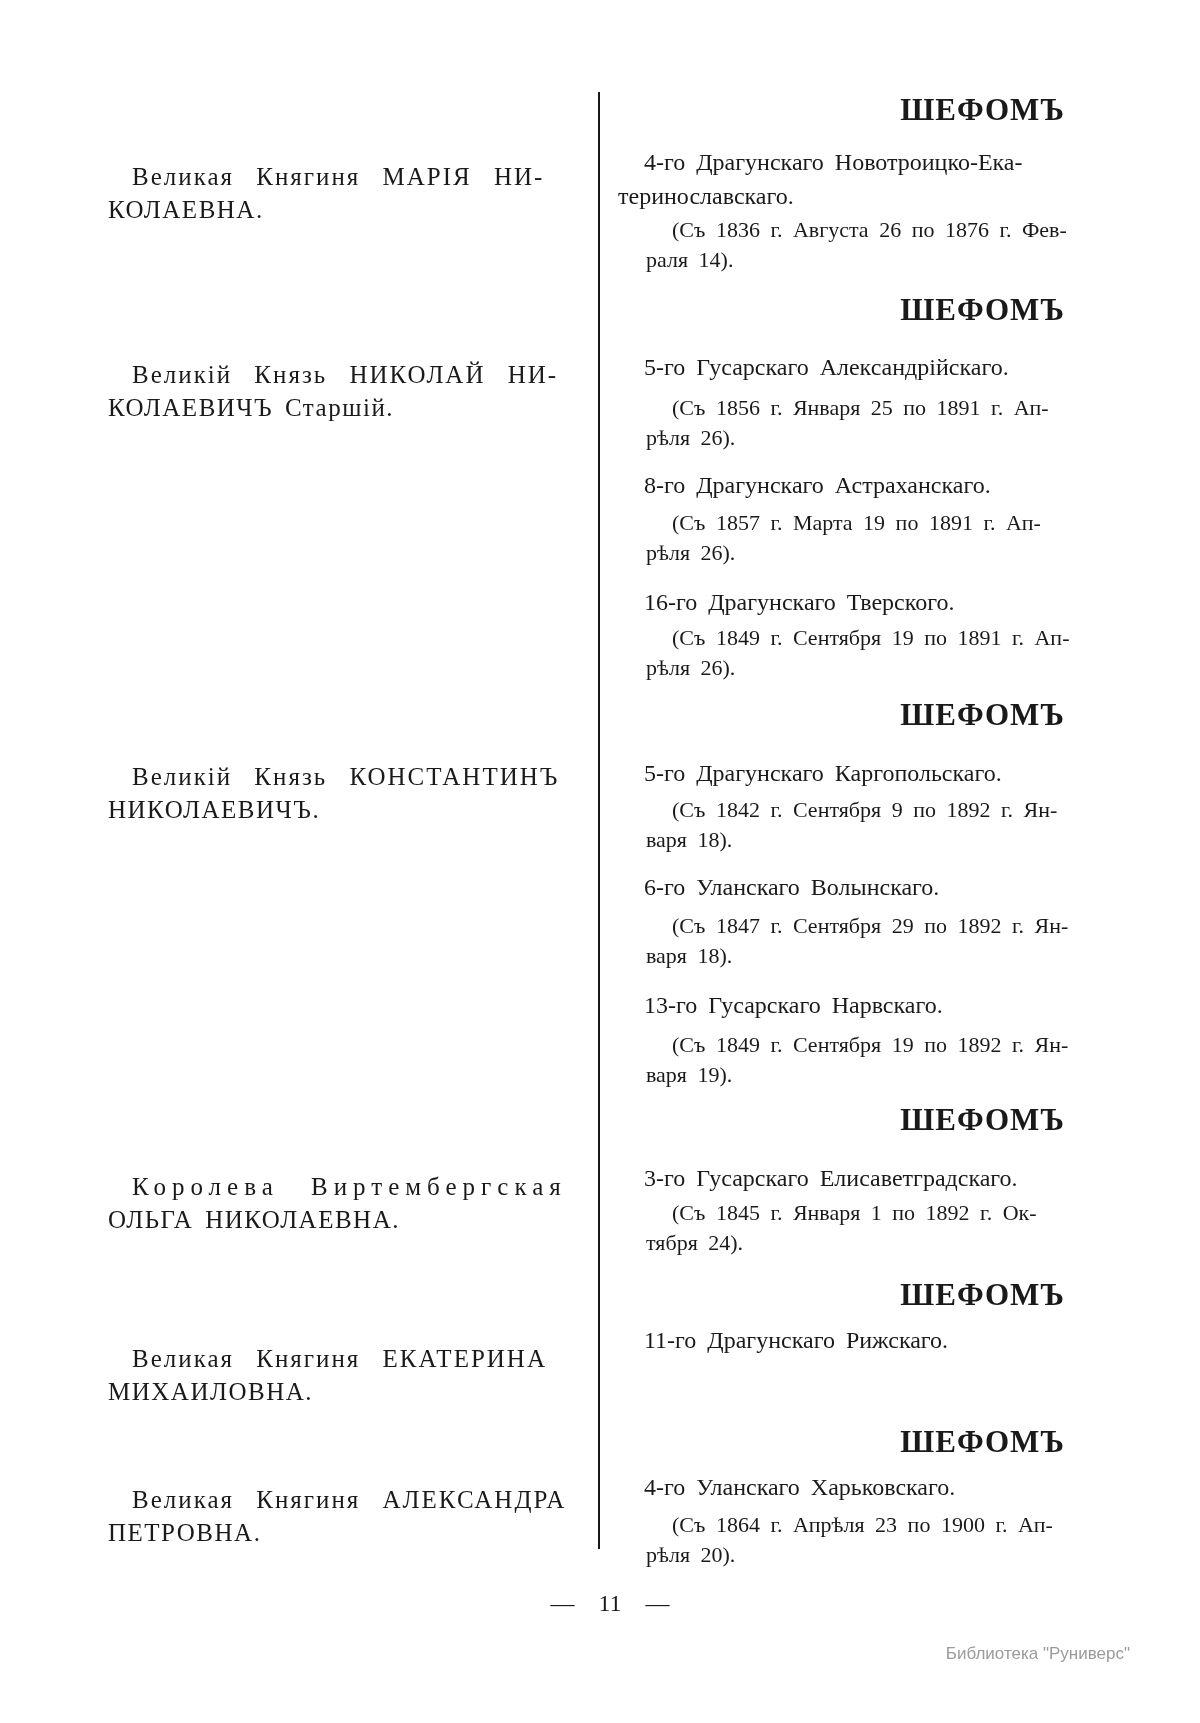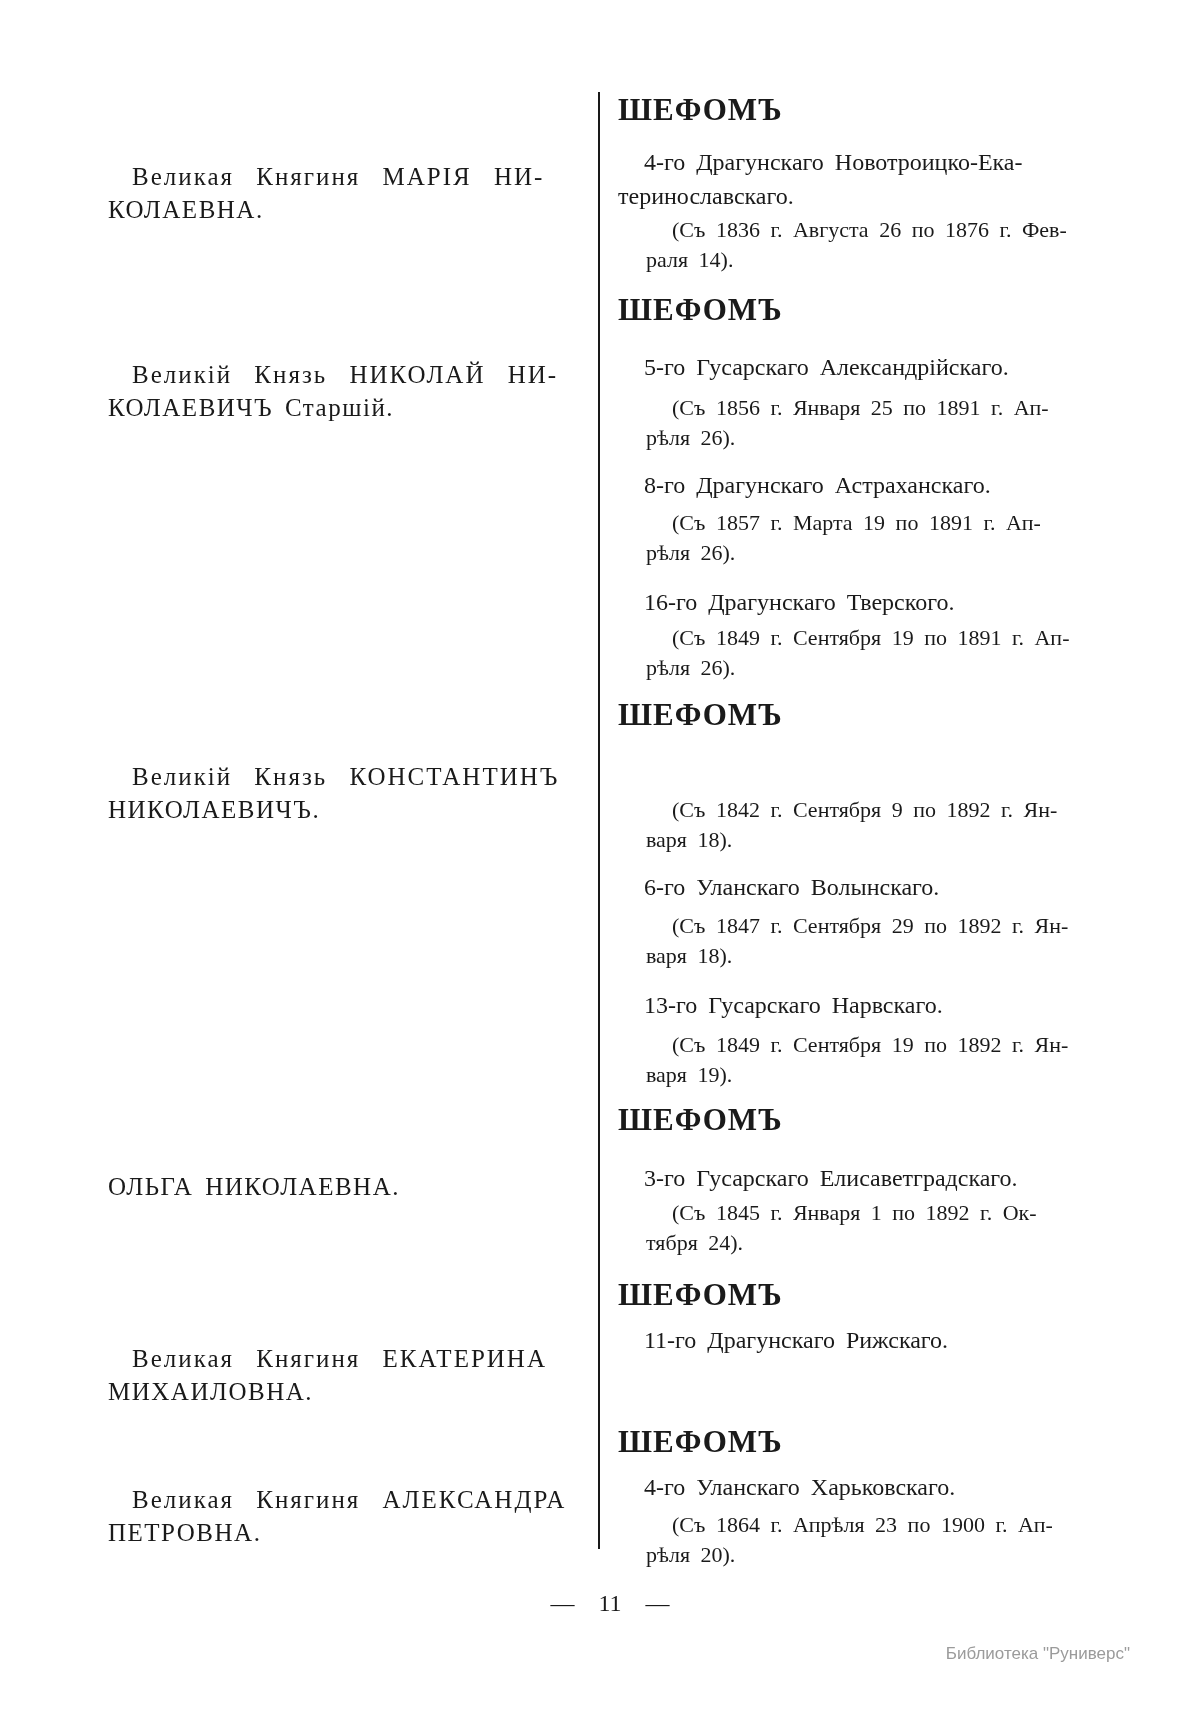--- a/index.html
+++ b/index.html
@@ -29,21 +29,21 @@
     margin-top:12px;
   }
   .p-line1 { text-indent:24px; letter-spacing:2px; word-spacing:14px; }
   .p-line2 { letter-spacing:1.5px; word-spacing:4px; }
   .p-wide  { letter-spacing:6px;  word-spacing:20px; }
 
   
   .heading {
     position:absolute;
     left:618px; width:447px;
-    text-align:left;
+    text-align:right;
     font-weight:bold;
     font-size:31px; line-height:34px;
     letter-spacing:1px;
   }
   .regiment {
     position:absolute;
     left:618px; width:447px;
     font-size:24px; line-height:34px;
     text-indent:26px;
     word-spacing:5px;
@@ -93,20 +93,21 @@
       <div class="p-line1">Великій Князь НИКОЛАЙ НИ-</div>
       <div class="p-line2">КОЛАЕВИЧЪ Старшій.</div>
     </div>
 
     <div class="person" style="top:748px">
       <div class="p-line1">Великій Князь КОНСТАНТИНЪ</div>
       <div class="p-line2">НИКОЛАЕВИЧЪ.</div>
     </div>
 
     <div class="person" style="top:1158px">
+      <div class="p-line1 p-wide">Королева Виртембергская</div>
       <div class="p-line2">ОЛЬГА НИКОЛАЕВНА.</div>
     </div>
 
     <div class="person" style="top:1330px">
       <div class="p-line1">Великая Княгиня ЕКАТЕРИНА</div>
       <div class="p-line2">МИХАИЛОВНА.</div>
     </div>
 
     <div class="person" style="top:1471px">
       <div class="p-line1">Великая Княгиня АЛЕКСАНДРА</div>
@@ -128,20 +129,21 @@
     <div class="dates" style="top:393px">(Съ 1856 г. Января 25 по 1891 г. Ап-
 рѣля 26).</div>
     <div class="regiment" style="top:468px">8-го Драгунскаго Астраханскаго.</div>
     <div class="dates" style="top:508px">(Съ 1857 г. Марта 19 по 1891 г. Ап-
 рѣля 26).</div>
     <div class="regiment" style="top:585px">16-го Драгунскаго Тверского.</div>
     <div class="dates" style="top:623px">(Съ 1849 г. Сентября 19 по 1891 г. Ап-
 рѣля 26).</div>
 
     <div class="heading" style="top:698px">ШЕФОМЪ</div>
+    <div class="regiment" style="top:756px">5-го Драгунскаго Каргопольскаго.</div>
     <div class="dates" style="top:795px">(Съ 1842 г. Сентября 9 по 1892 г. Ян-
 варя 18).</div>
     <div class="regiment" style="top:870px">6-го Уланскаго Волынскаго.</div>
     <div class="dates" style="top:911px">(Съ 1847 г. Сентября 29 по 1892 г. Ян-
 варя 18).</div>
     <div class="regiment" style="top:988px">13-го Гусарскаго Нарвскаго.</div>
     <div class="dates" style="top:1030px">(Съ 1849 г. Сентября 19 по 1892 г. Ян-
 варя 19).</div>
 
     <div class="heading" style="top:1103px">ШЕФОМЪ</div>

